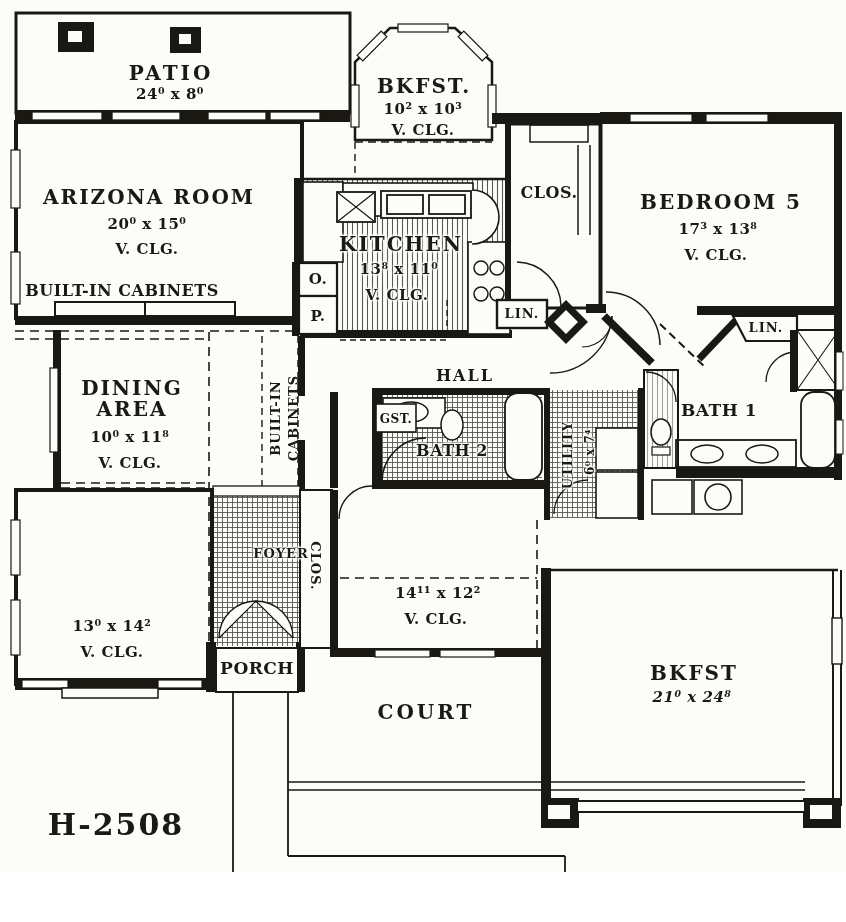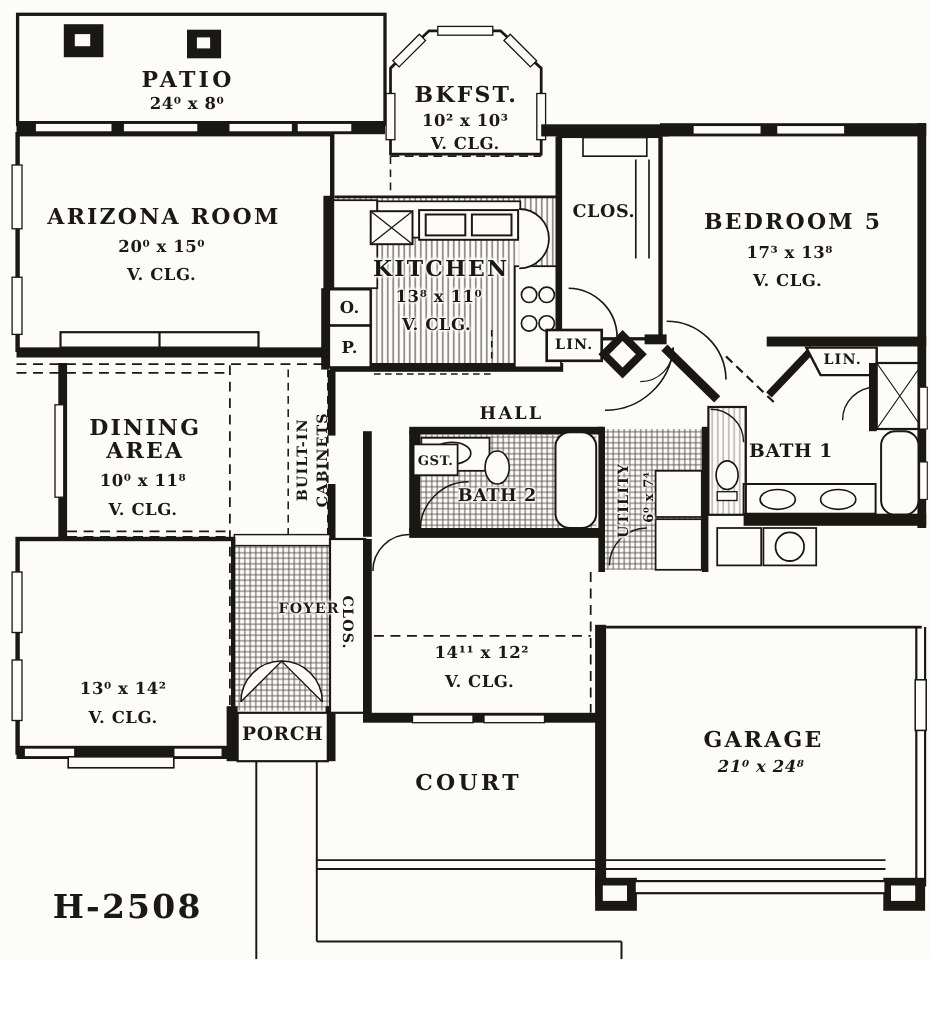--- a/index.html
+++ b/index.html
@@ -296,20 +296,21 @@
   <div class="lbl dim" style="left:170px;top:95px;">24⁰ x 8⁰</div>
 
   <div class="lbl room" style="left:424px;top:86px;letter-spacing:2px;">BKFST.</div>
   <div class="lbl dim" style="left:423px;top:110px;">10² x 10³</div>
   <div class="lbl dim" style="left:423px;top:131px;">V. CLG.</div>
 
   <div class="lbl room" style="left:149px;top:197px;letter-spacing:2px;">ARIZONA ROOM</div>
   <div class="lbl dim" style="left:147px;top:225px;">20⁰ x 15⁰</div>
   <div class="lbl dim" style="left:147px;top:250px;">V. CLG.</div>
 
+  <div class="lbl dim" style="left:122px;top:291px;font-size:16px;">BUILT-IN CABINETS</div>
 
   <div class="lbl room halo" style="left:401px;top:244px;letter-spacing:2px;">KITCHEN</div>
   <div class="lbl dim halo" style="left:399px;top:270px;">13⁸ x 11⁰</div>
   <div class="lbl dim halo" style="left:397px;top:296px;">V. CLG.</div>
 
   <div class="lbl dim" style="left:318px;top:280px;">O.</div>
   <div class="lbl dim" style="left:318px;top:317px;">P.</div>
 
   <div class="lbl dim" style="left:549px;top:193px;font-size:16px;">CLOS.</div>
 
@@ -344,17 +345,17 @@
   <div class="lbl dim" style="left:112px;top:627px;">13⁰ x 14²</div>
   <div class="lbl dim" style="left:112px;top:653px;">V. CLG.</div>
 
   <div class="lbl dim" style="left:438px;top:594px;">14¹¹ x 12²</div>
   <div class="lbl dim" style="left:436px;top:620px;">V. CLG.</div>
 
   <div class="lbl dim" style="left:257px;top:669px;font-size:17px;">PORCH</div>
 
   <div class="lbl room" style="left:426px;top:712px;letter-spacing:3px;">COURT</div>
 
-  <div class="lbl room" style="left:694px;top:673px;letter-spacing:2px;">GARAGE</div>
+  <div class="lbl room" style="left:694px;top:673px;letter-spacing:2px;">BKFST</div>
   <div class="lbl dim" style="left:692px;top:698px;font-style:italic;">21⁰ x 24⁸</div>
 
   <div class="lbl plan-no" style="left:116px;top:825px;">H-2508</div>
 </div>
 
 </body></html>

